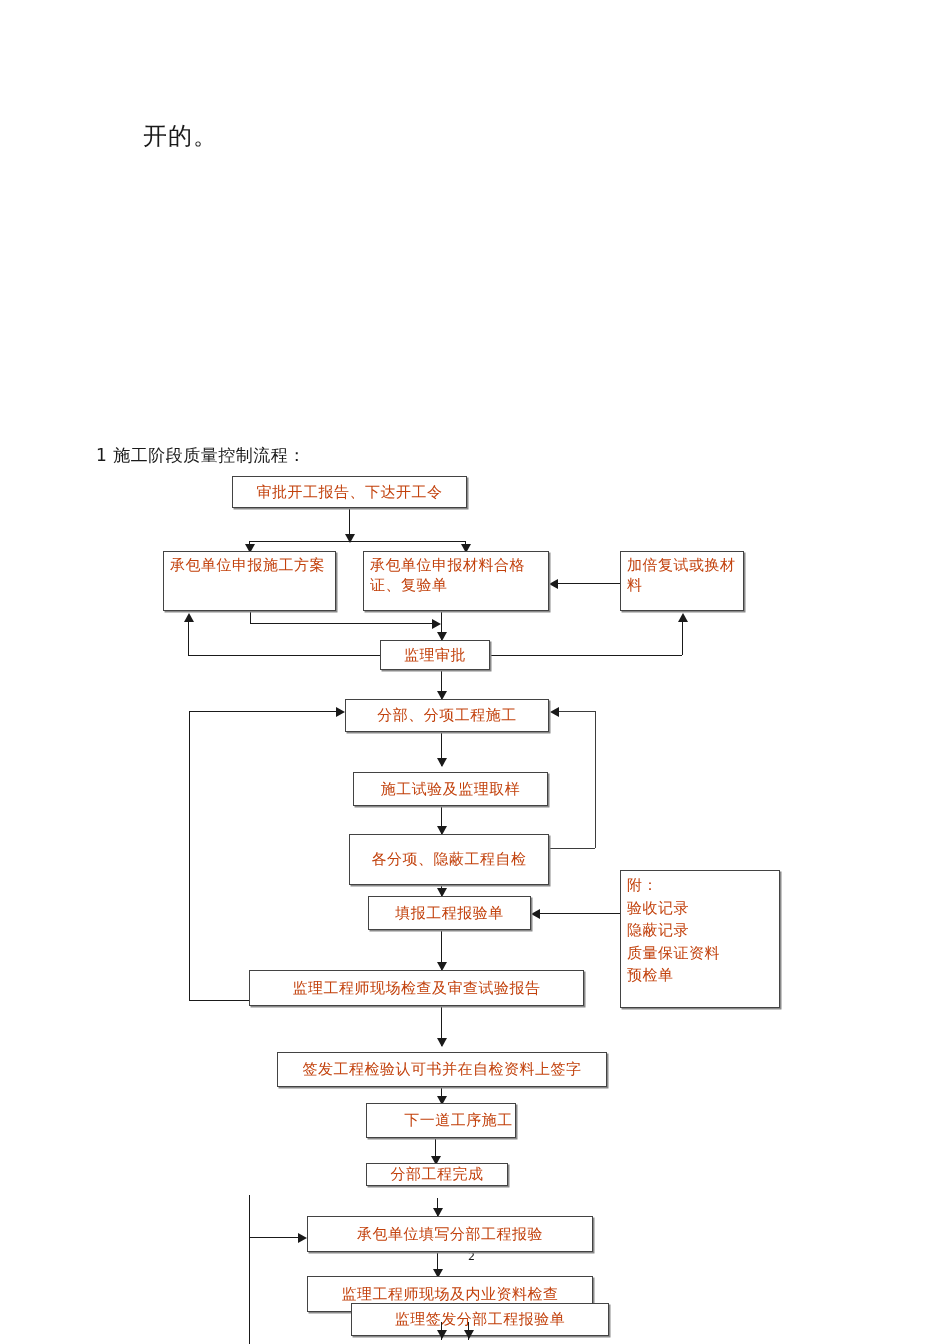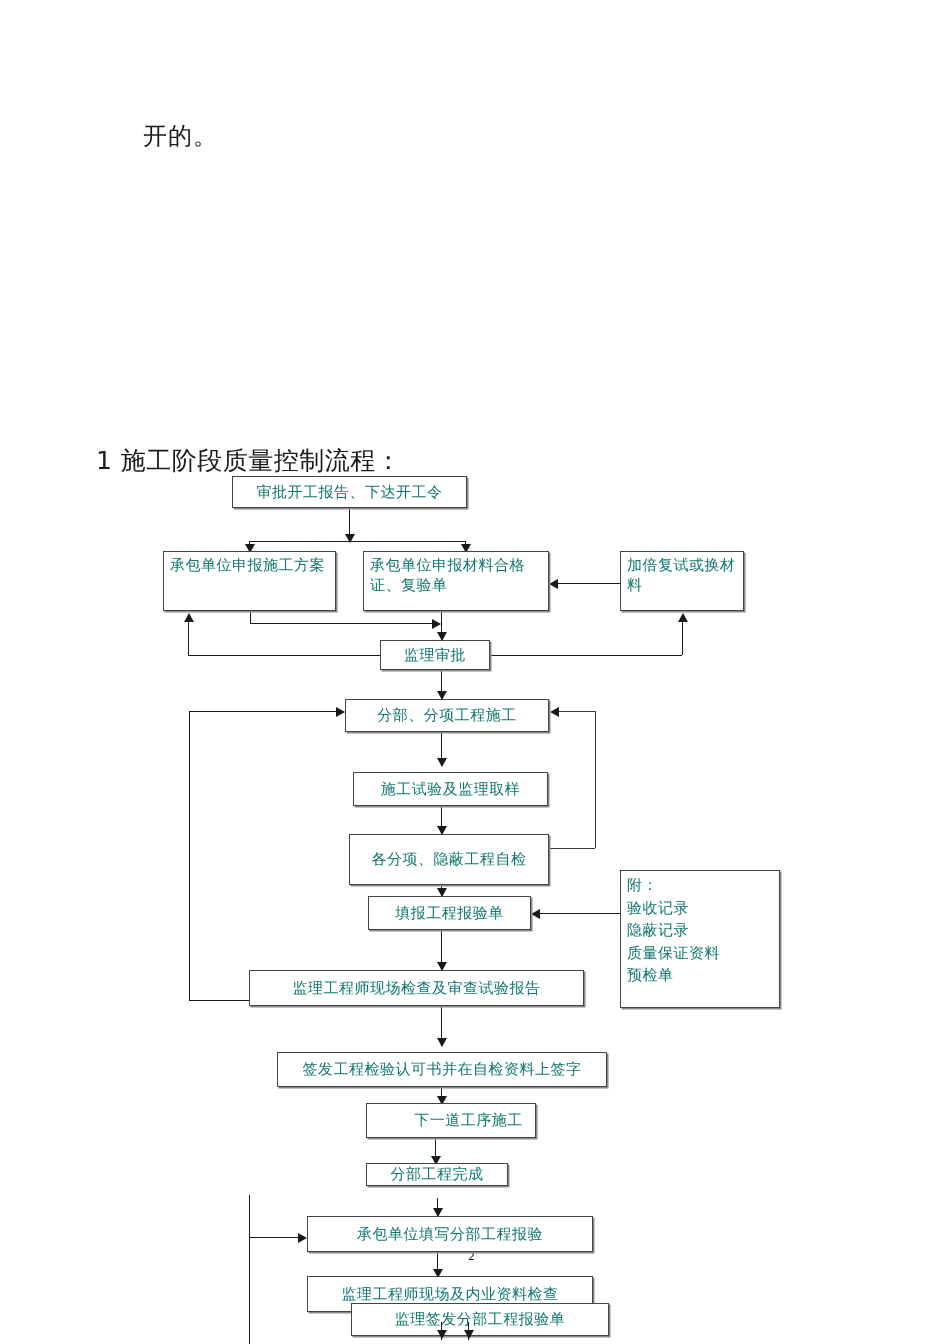--- a/index.html
+++ b/index.html
@@ -13,39 +13,39 @@
   
   .body-text{
     position:absolute;
     font-size:24px;
     letter-spacing:1px;
     color:#1a1a1a;
     white-space:nowrap;
   }
   .heading{
     position:absolute;
-    font-size:25px;
+    font-size:17px;
     color:#1a1a1a;
     white-space:nowrap;
     letter-spacing:0.5px;
     text-align:right;
   }
   .page-num{
     position:absolute;
     font-size:11px;
     color:#1a1a1a;
   }
 
   
   .node{
     position:absolute;
     box-sizing:border-box;
     border:1px solid #434343;
     background:#ffffff;
-    color:#0f766e;
+    color:#c2410c;
     font-size:15px;
     line-height:1.35;
     display:flex;
     align-items:center;
     justify-content:center;
     text-align:center;
     letter-spacing:0.5px;
     z-index:5;
   }
   .node.shadow{
@@ -164,21 +164,21 @@
     <div class="arw arw-r" style="left:336px;top:707px;"></div>
 
     <div class="ln lnv" style="left:441px;top:1006px;height:40px;"></div>
     <div class="arw arw-d" style="left:437px;top:1038px;"></div>
 
     <div class="node shadow" style="left:277px;top:1052px;width:330px;height:35px;">签发工程检验认可书并在自检资料上签字</div>
 
     <div class="ln lnv" style="left:441px;top:1087px;height:16px;"></div>
     <div class="arw arw-d" style="left:437px;top:1096px;"></div>
 
-    <div class="node shadow" style="left:366px;top:1103px;width:170px;height:35px;padding-left:35px;">下一道工序施工</div>
+    <div class="node shadow" style="left:366px;top:1103px;width:150px;height:35px;padding-left:35px;">下一道工序施工</div>
 
     <div class="ln lnv" style="left:435px;top:1138px;height:25px;"></div>
     <div class="arw arw-d" style="left:431px;top:1156px;"></div>
 
     <div class="node shadow" style="left:366px;top:1163px;width:142px;height:23px;">分部工程完成</div>
 
     <div class="ln lnv" style="left:437px;top:1198px;height:18px;"></div>
     <div class="arw arw-d" style="left:433px;top:1208px;"></div>
 
     <div class="node shadow" style="left:307px;top:1216px;width:286px;height:36px;">承包单位填写分部工程报验</div>

